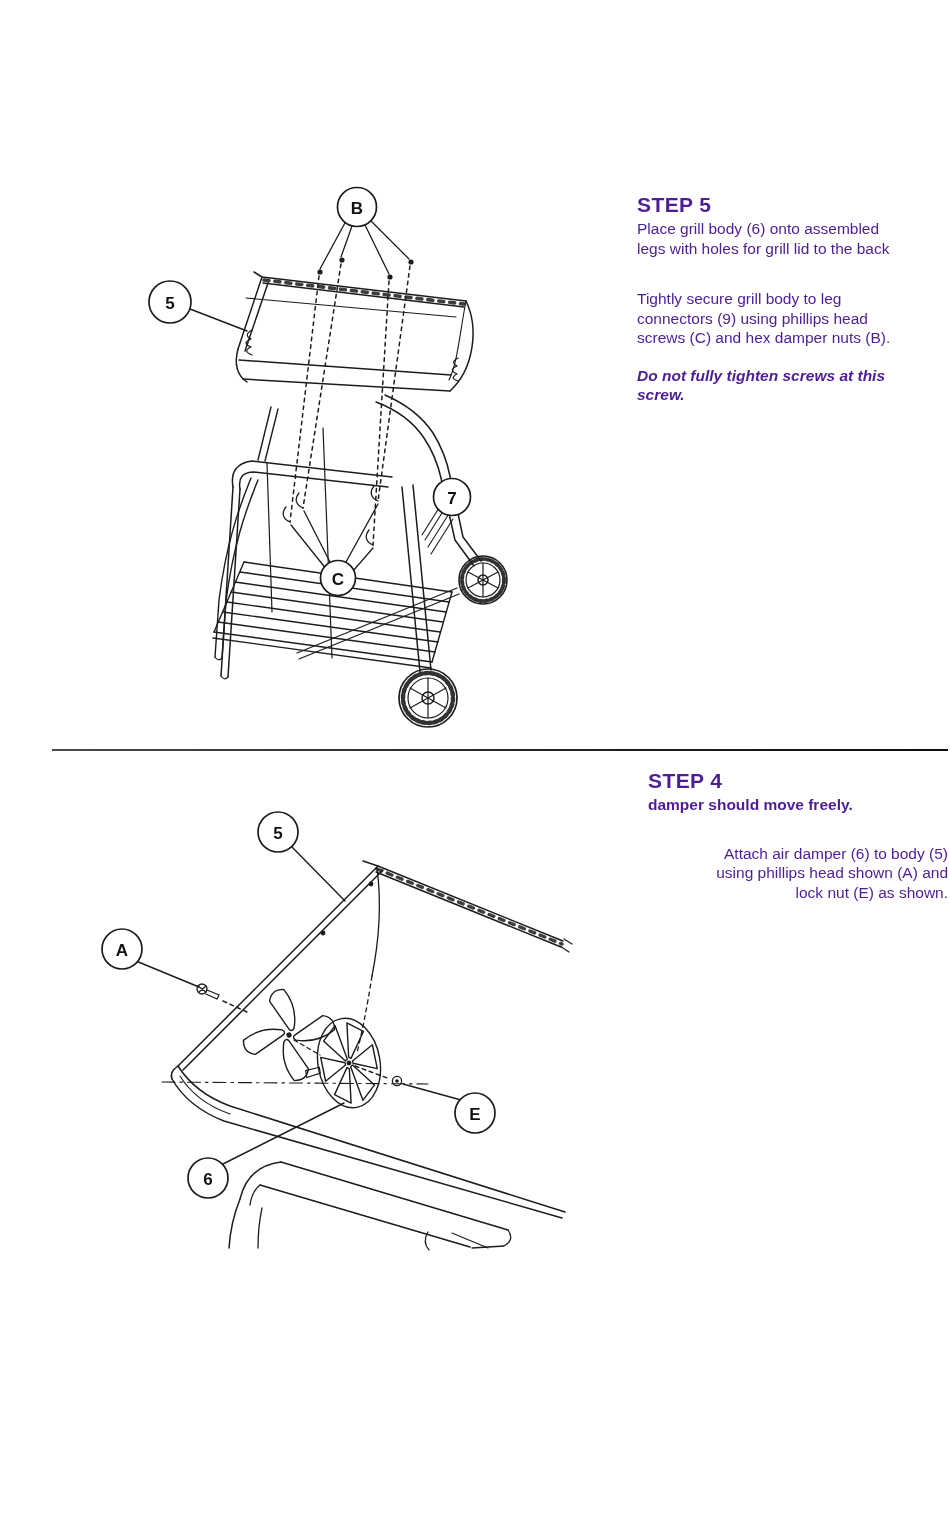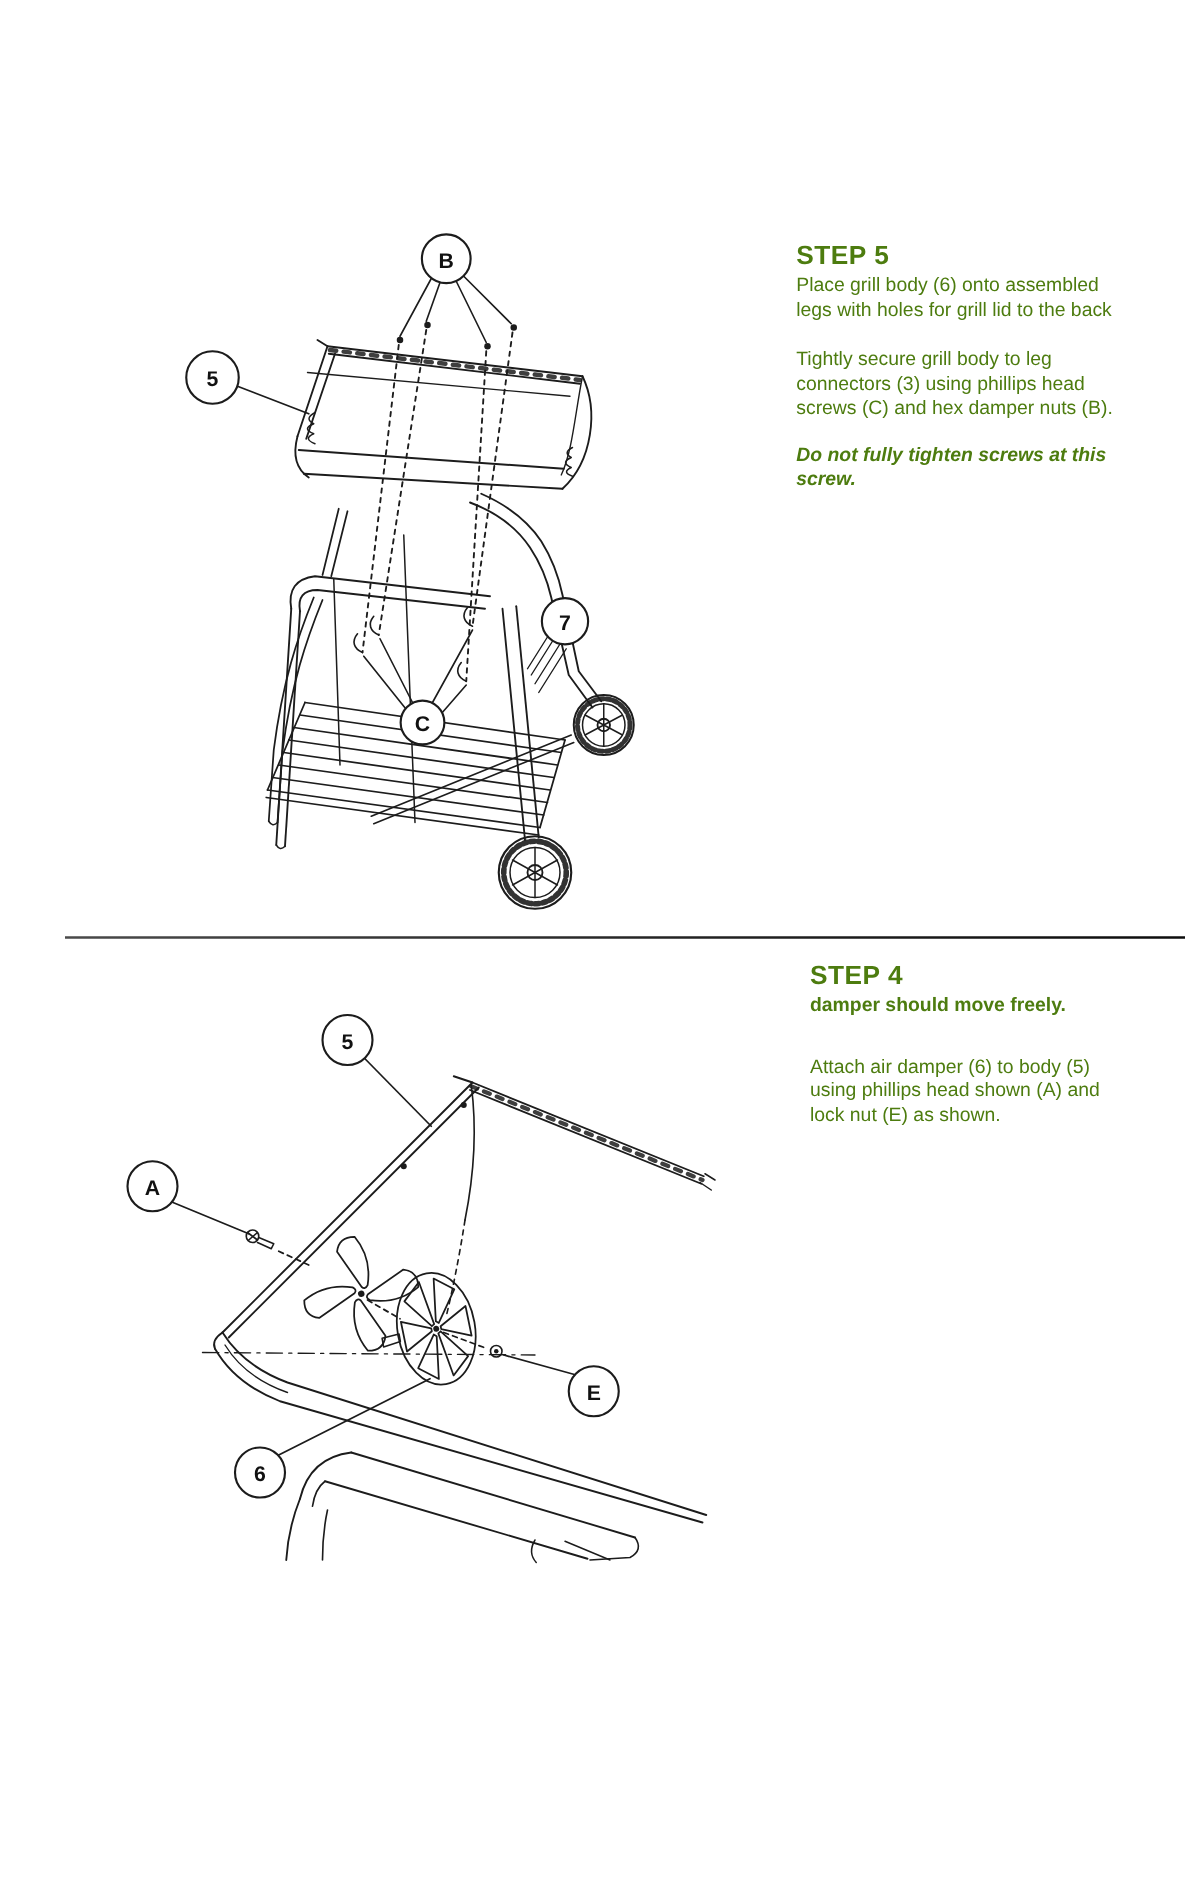--- a/index.html
+++ b/index.html
@@ -1,24 +1,24 @@
 <!DOCTYPE html>
 <html><head>
 <meta charset="utf-8">
 <style>
   html,body{margin:0;padding:0;background:#ffffff;}
   .page{position:relative;width:950px;height:1515px;background:#ffffff;overflow:hidden;
         font-family:"Liberation Sans",sans-serif;color:#1b1b1b;}
   svg.diagram{position:absolute;}
-  .copy{position:absolute;font-size:15.5px;line-height:19.5px;color:#4d7c0f;}
+  .copy{position:absolute;font-size:15.5px;line-height:19.5px;color:#4c1d95;}
   .copy .h{font-size:21px;line-height:22px;font-weight:700;letter-spacing:.4px;margin:0 0 3px 0;}
   .para{margin:0;}
-  .para.gap21{margin-top:20px;}
+  .para.gap21{margin-top:31px;}
   .para.gap20{margin-top:20px;}
-  .para.gap29{margin-top:29px;}
+  .para.gap29{margin-top:29px;text-align:right;}
   .para.bold{font-weight:700;}
   .para.boldital{font-weight:700;font-style:italic;margin-top:18px;}
   .ln{display:block;white-space:pre;}
   .divider{position:absolute;left:52px;top:749px;width:896px;height:2px;
            background:linear-gradient(to right,#4a4a4a,#232323 55%,#0d0d0d);}
   text.clabel{font-family:"Liberation Sans",sans-serif;font-size:17px;font-weight:700;
               fill:#111;text-anchor:middle;stroke:none;}
 </style>
 </head>
 <body>
@@ -122,21 +122,21 @@
     </svg>
 
     <div class="copy" style="left:637px;top:194px;width:300px">
       <div class="h">STEP 5</div>
       <p class="para">
         <span class="ln">Place grill body (6) onto assembled</span>
         <span class="ln">legs with holes for grill lid to the back</span>
       </p>
       <p class="para gap21">
         <span class="ln">Tightly secure grill body to leg</span>
-        <span class="ln">connectors (3) using phillips head</span>
+        <span class="ln">connectors (9) using phillips head</span>
         <span class="ln">screws (C) and hex damper nuts (B).</span>
       </p>
       <p class="para gap20 boldital">
         <span class="ln">Do not fully tighten screws at this</span>
         <span class="ln">screw.</span>
       </p>
     </div>
   </section>
 
   <div class="divider"></div>

